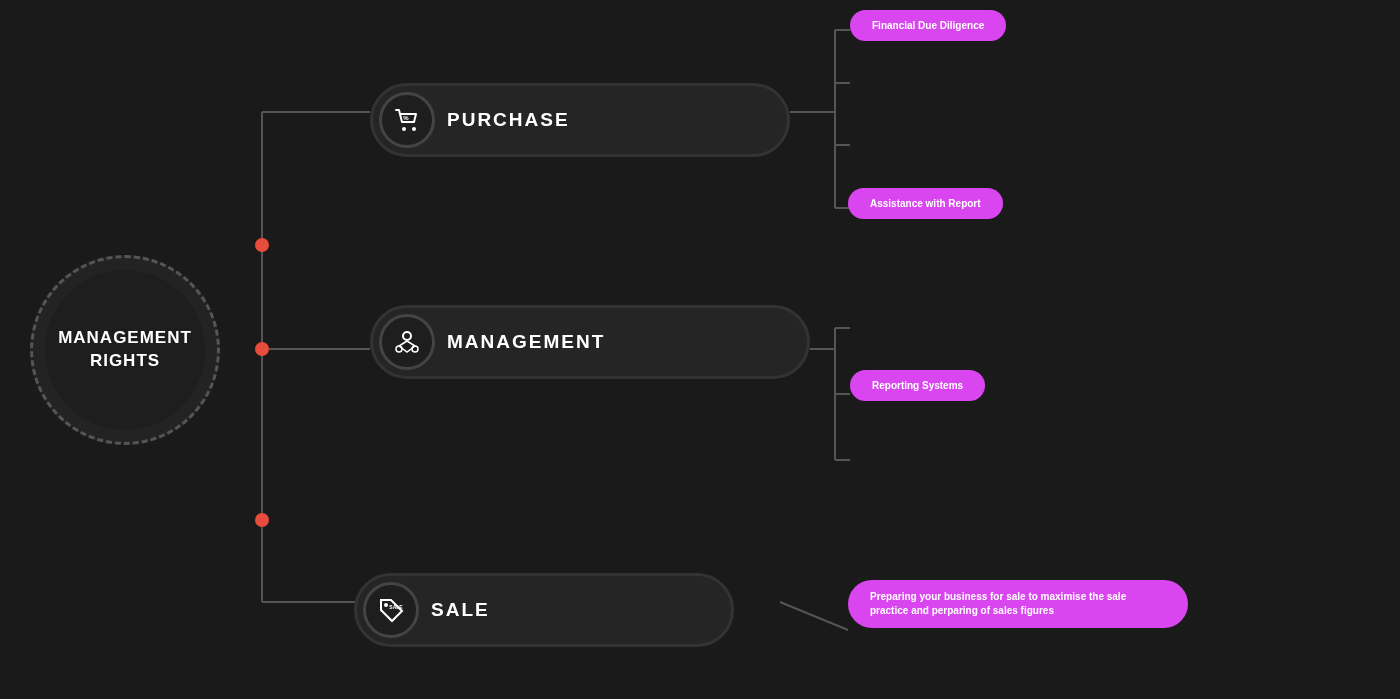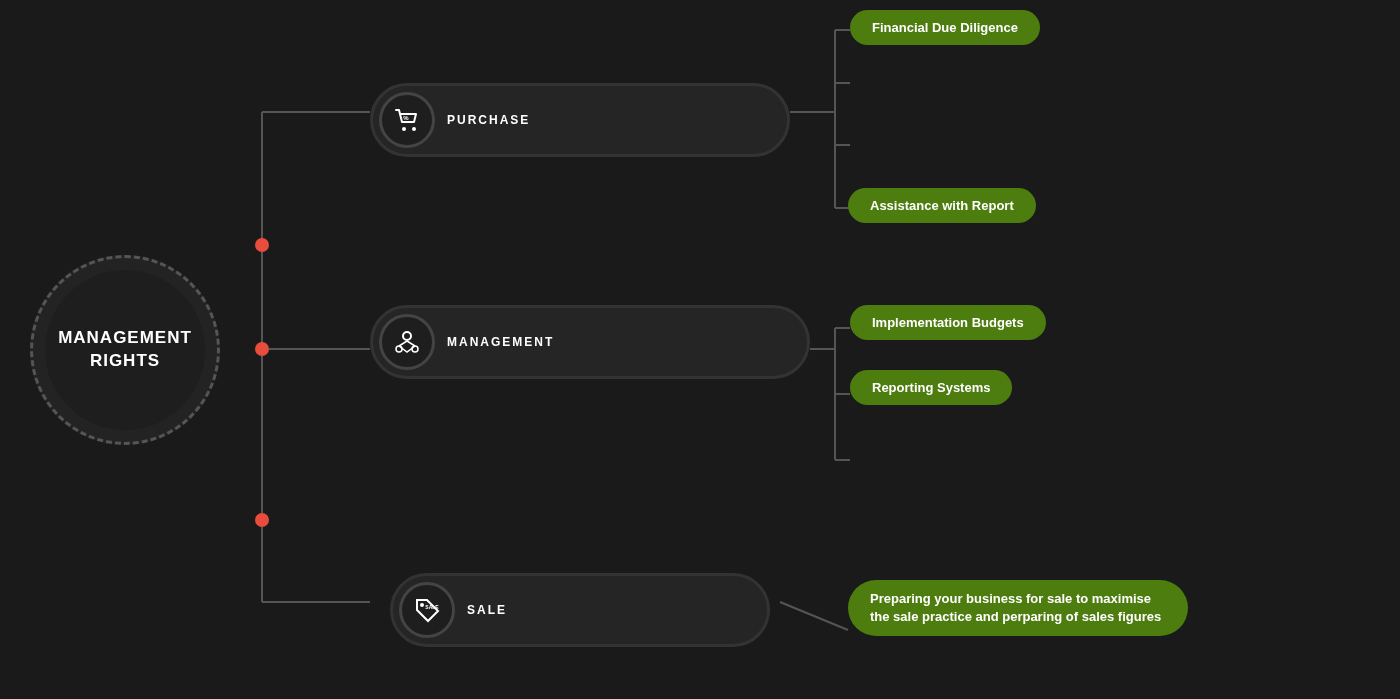--- a/index.html
+++ b/index.html
@@ -76,34 +76,34 @@
       background: #1e1e1e;
       border: 3px solid #444;
       display: flex;
       align-items: center;
       justify-content: center;
       font-size: 22px;
       flex-shrink: 0;
     }
     .branch-pill .pill-label {
       color: #fff;
-      font-size: 12px;
+      font-size: 19px;
       font-weight: 900;
       letter-spacing: 2px;
       text-transform: uppercase;
     }
 
     
     .tag-item {
       position: absolute;
-      background: #4d7c0f;
+      background: #d946ef;
       border-radius: 50px;
       padding: 10px 22px;
       color: #fff;
-      font-size: 13px;
+      font-size: 10px;
       font-weight: 600;
       white-space: nowrap;
       display: flex;
       align-items: center;
     }
     .tag-item.wide {
       white-space: normal;
       width: 340px;
       line-height: 1.4;
     }
@@ -185,41 +185,38 @@
       <svg width="30" height="30" viewBox="0 0 30 30" fill="none">
         <circle cx="15" cy="9" r="4" stroke="white" stroke-width="2"></circle>
         <circle cx="7" cy="22" r="3" stroke="white" stroke-width="1.5"></circle>
         <circle cx="23" cy="22" r="3" stroke="white" stroke-width="1.5"></circle>
         <path d="M15 14 L7 19M15 14 L23 19M7 19 L15 25 L23 19" stroke="white" stroke-width="1.5" fill="none"></path>
       </svg>
     </div>
     <span class="pill-label">MANAGEMENT</span>
   </div>
 
-  <div class="branch-pill" style="top:573px; left:390px; width:380px;">
+  <div class="branch-pill" style="top:573px; left:354px; width:380px;">
     <div class="pill-icon">
       <svg width="28" height="28" viewBox="0 0 28 28" fill="none">
         <path d="M4 4 L4 14 L15 25 L25 15 L14 4 Z" stroke="white" stroke-width="2" fill="none"></path>
         <circle cx="9" cy="9" r="2" fill="white"></circle>
         <text x="19" y="13" fill="white" font-size="5" font-weight="bold" text-anchor="middle">SALE</text>
       </svg>
     </div>
     <span class="pill-label">SALE</span>
   </div>
 
   <div class="tag-item" style="top:10px; left:850px;">
     <span>Financial Due Diligence</span>
   </div>
   <div class="tag-item" style="top:188px; left:848px;">
     <span>Assistance with Report</span>
   </div>
 
-  <div class="tag-item" style="top:305px; left:850px;">
-    <span>Implementation Budgets</span>
-  </div>
   <div class="tag-item" style="top:370px; left:850px;">
     <span>Reporting Systems</span>
   </div>
 
   <div class="tag-item wide" style="top:580px; left:848px;">
     <span>Preparing your business for sale to maximise the sale practice and perparing of sales figures</span>
   </div>
 
 </div>
 

